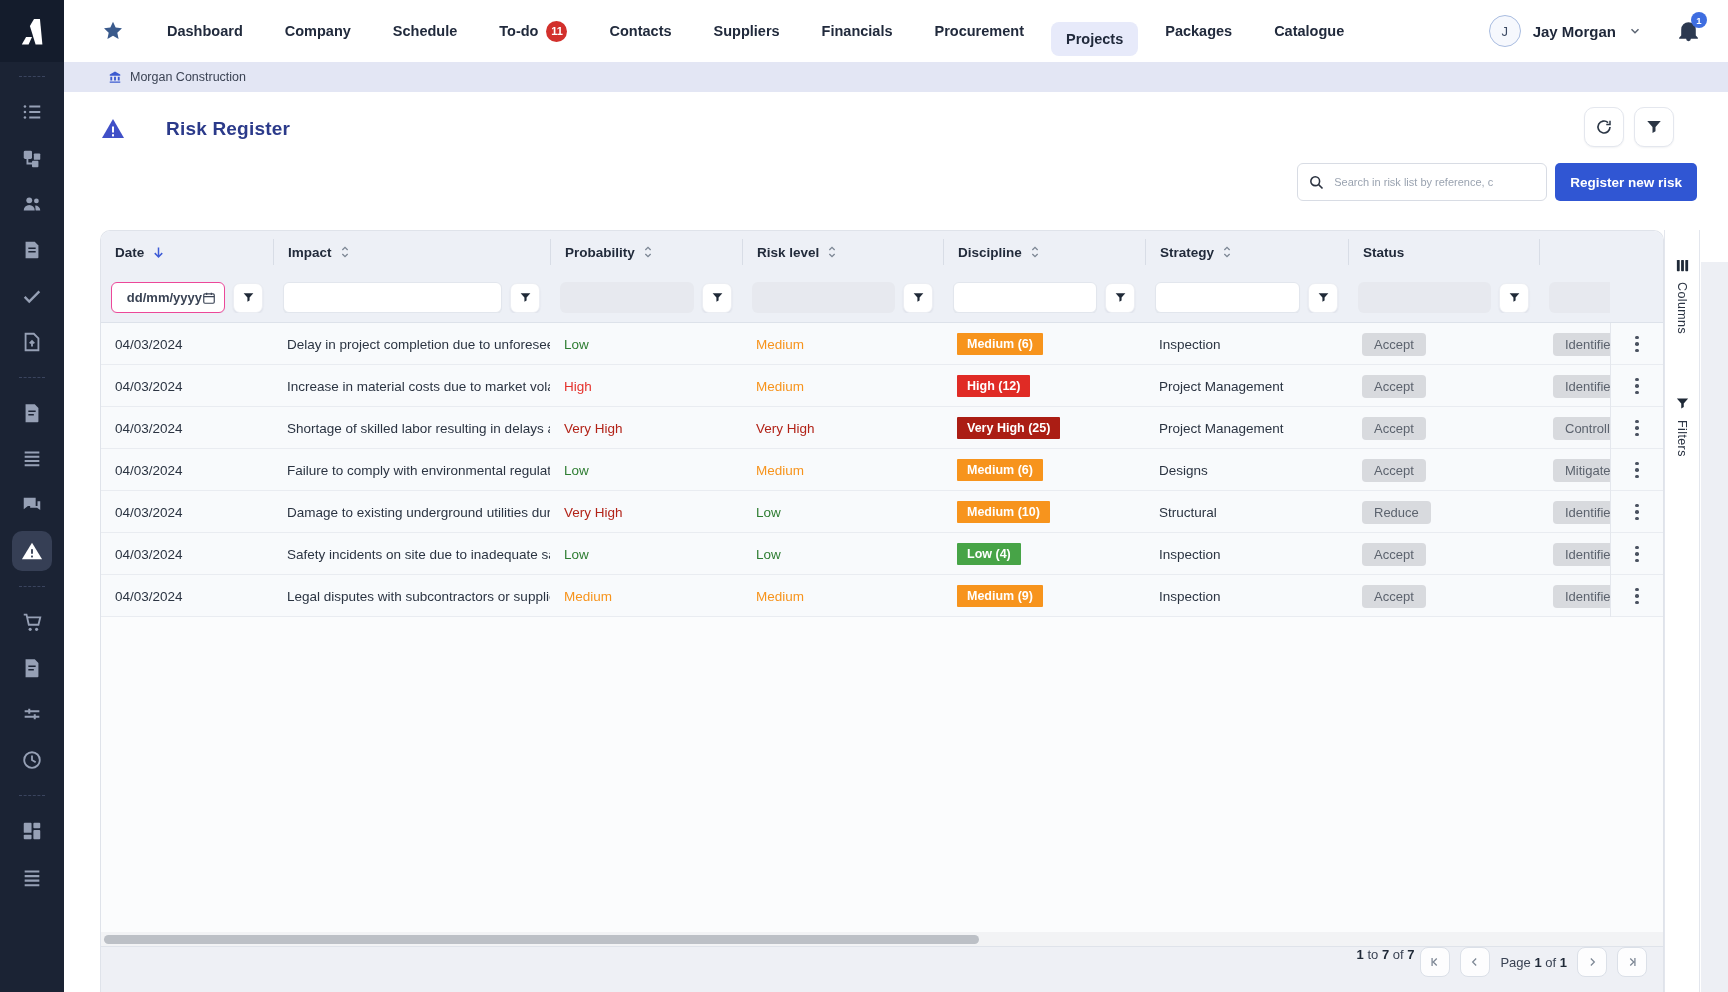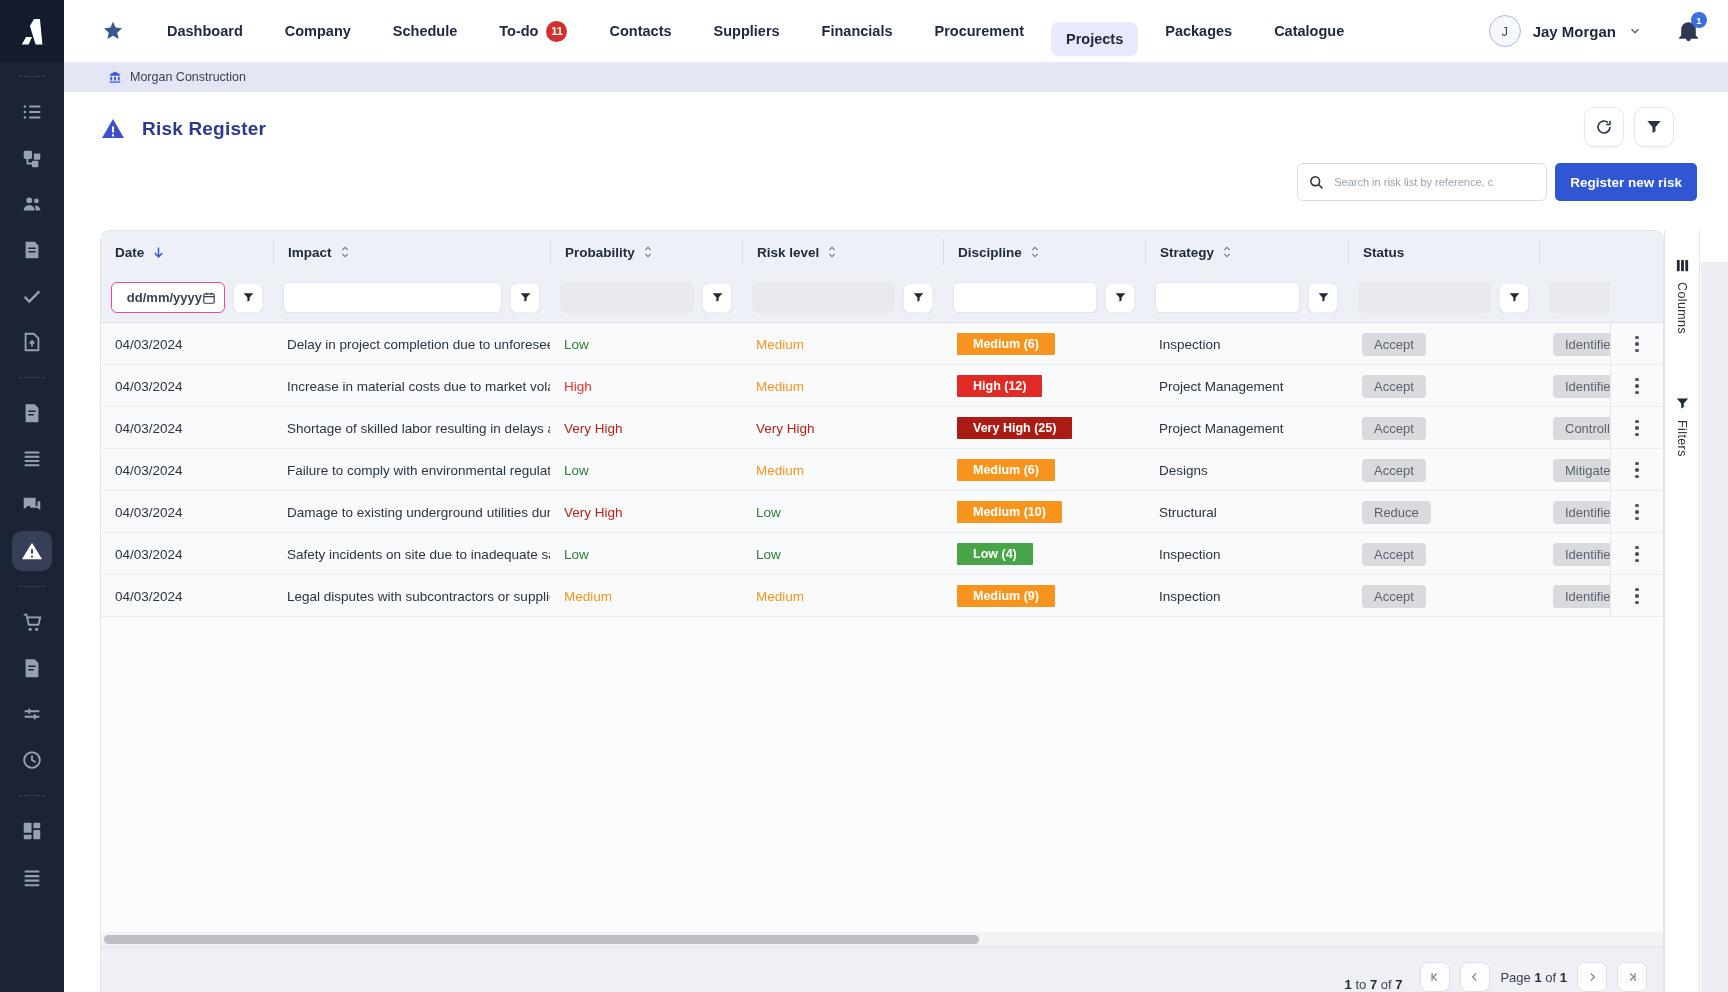--- a/index.html
+++ b/index.html
@@ -30,21 +30,21 @@
   .bell-wrap svg { width:25px; height:25px; color:#2c3950; }
   .bell-badge { position:absolute; top:-6px; right:-5px; background:#3e6de0; color:#fff; width:16px; height:16px; border-radius:50%; font-size:9.5px; font-weight:700; display:flex; align-items:center; justify-content:center; }
 
   
   .breadcrumb { position:absolute; left:64px; top:62px; right:0; height:30px; background:#e3e6f4; display:flex; align-items:center; gap:8px; padding-left:44px; font-size:12.5px; color:#3b4354; }
   .breadcrumb svg { width:14px; height:14px; color:#3c5bd0; }
 
   
   .page-title { position:absolute; left:100px; top:117px; display:flex; align-items:center; gap:16px; }
   .page-title svg { width:26px; height:24px; }
-  .page-title h1 { font-size:19px; font-weight:700; color:#2b3a8a; letter-spacing:.2px; }
+  .page-title h1 { font-size:19px; font-weight:700; color:#2b3a8a; letter-spacing:.2px;margin-left:24px; }
   .head-btns { position:absolute; top:107px; right:54px; display:flex; gap:10px; }
   .icon-btn { width:40px; height:40px; border-radius:10px; border:1px solid #e4e7ee; background:#fff; box-shadow:0 1px 2px rgba(20,30,60,.06); display:flex; align-items:center; justify-content:center; color:#2b3645; cursor:pointer; }
   .icon-btn svg { width:18px; height:18px; }
   .search-row { position:absolute; top:163px; right:31px; display:flex; gap:8px; align-items:center; }
   .search-box { width:250px; height:38px; background:#fff; border:1px solid #d8dce4; border-radius:6px; display:flex; align-items:center; padding:0 10px; gap:9px; }
   .search-box svg { width:17px; height:17px; color:#2b3240; flex:none; }
   .search-box input { border:none; outline:none; flex:1; font-size:11px; color:#333; background:transparent; font-family:inherit; min-width:0; }
   .search-box input::placeholder { color:#9aa3b0; }
   .primary-btn { height:38px; padding:0 15px; background:#3056d3; color:#fff; border:none; border-radius:5px; font-size:13.5px; font-weight:700; cursor:pointer; font-family:inherit; }
 
@@ -64,31 +64,31 @@
   .date-input { flex:1; height:31px; border-radius:6px; border:1px solid #ec4899; background:#fff; box-shadow:0 1px 1px rgba(20,30,60,.05); display:flex; align-items:center; justify-content:flex-end; padding:0 8px; font-size:13px; font-weight:600; color:#3a4354; min-width:0; }
   .date-input svg { width:14px; height:14px; color:#3a4354; flex:none; }
   .fbtn { width:30px; height:30px; flex:none; border-radius:7px; background:#fff; border:1px solid #eceef3; box-shadow:0 1px 2px rgba(20,30,60,.08); display:flex; align-items:center; justify-content:center; color:#1f2937; cursor:pointer; }
   .fbtn svg { width:13px; height:13px; }
 
   .tbody { display:flex; flex-direction:column; }
   .tr { height:42px; background:#f8fafc; border-bottom:1px solid #e9ecf1; align-items:center; display:grid; grid-template-columns:172px 277px 192px 201px 202px 203px 191px 71px 1fr; }
   .td { padding-left:14px; font-size:13.5px; color:#2b3442; white-space:nowrap; overflow:hidden; }
   .td-kebab { border-left:1px solid #e4e7ed; height:42px; display:flex; align-items:center; justify-content:center; padding:0; cursor:pointer; }
   .c-low { color:#2e7d32; } .c-med { color:#f7941d; } .c-high { color:#e5322c; } .c-vhigh { color:#b22318; }
-  .badge { display:inline-block; padding:4px 16px; border-radius:1px; color:#fff; font-size:12.5px; font-weight:700; }
+  .badge { display:inline-block; padding:4px 10px; border-radius:1px; color:#fff; font-size:12.5px; font-weight:700; }
   .b-med { background:#f7941d; } .b-high { background:#e02b25; } .b-vhigh { background:#ab1d14; } .b-low { background:#47a447; }
   .gbadge { display:inline-block; padding:4px 12px; border-radius:4px; background:#d8dade; color:#5c636e; font-size:13px; }
   .gbadge.status { min-width:95px; }
   .kebab { display:flex; flex-direction:column; gap:3px; }
   .kebab i { width:3.5px; height:3.5px; border-radius:50%; background:#4a5260; }
 
   .spacer { flex:1; background:#fbfcfd; }
   .hscroll { height:14px; background:#f2f3f5; position:relative; }
   .hthumb { position:absolute; left:3px; top:2.5px; height:9px; width:56%; background:#bcc0c6; border-radius:5px; }
-  .tfoot { height:46px; background:#eef0f5; border-top:1px solid #dfe3ea; display:flex; align-items:flex-end; justify-content:flex-end; gap:14px; padding-right:16px; font-size:13px; color:#3a4354; }
+  .tfoot { height:46px; background:#eef0f5; border-top:1px solid #dfe3ea; display:flex; align-items:flex-start; justify-content:flex-end; gap:2px; padding-right:16px; font-size:13px; color:#3a4354; }
   .pg-range b, .pg-page b { color:#1f2937; }
   .pg-btn { width:30px; height:30px; border-radius:8px; border:1px solid #dbe0e8; background:#fdfdfe; display:flex; align-items:center; justify-content:center; color:#7d8795; cursor:pointer; }
   .pg-btn svg { width:14px; height:14px; }
   .pg-group { display:flex; align-items:center; gap:10px; margin-left:4px; }
 
   
   .side-tabs { position:absolute; left:1664px; top:230px; width:36px; bottom:0; background:#fff; border-left:1px solid #e3e6ed; border-right:1px solid #e3e6ed; display:flex; flex-direction:column; align-items:center; padding-top:28px; gap:62px; z-index:4; }
   .vtab { display:flex; flex-direction:column; align-items:center; gap:9px; cursor:pointer; }
   .vtab svg { width:15px; height:15px; color:#1f2937; }
   .vtab span { writing-mode:vertical-rl; font-size:12.5px; color:#2a3342; letter-spacing:.4px; }

